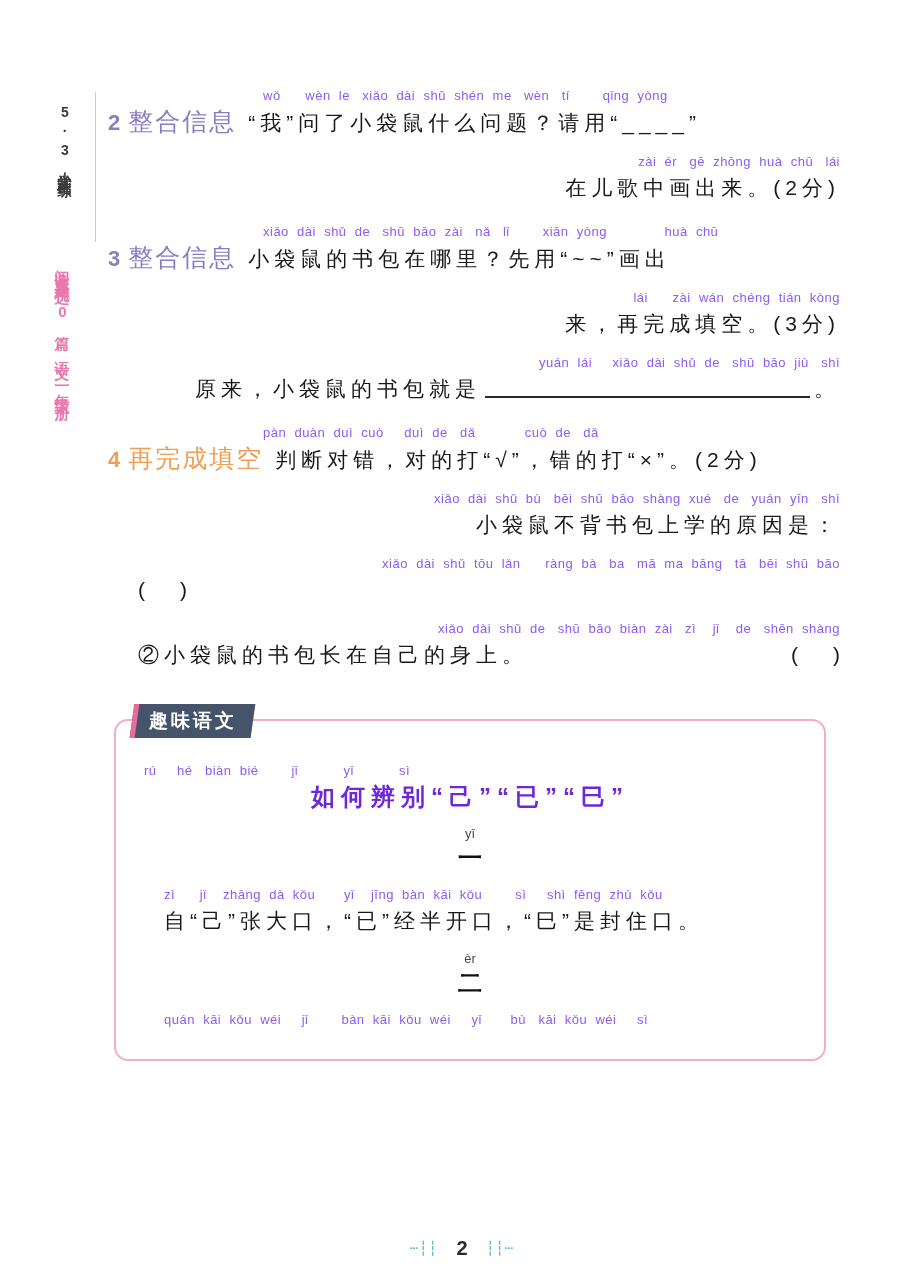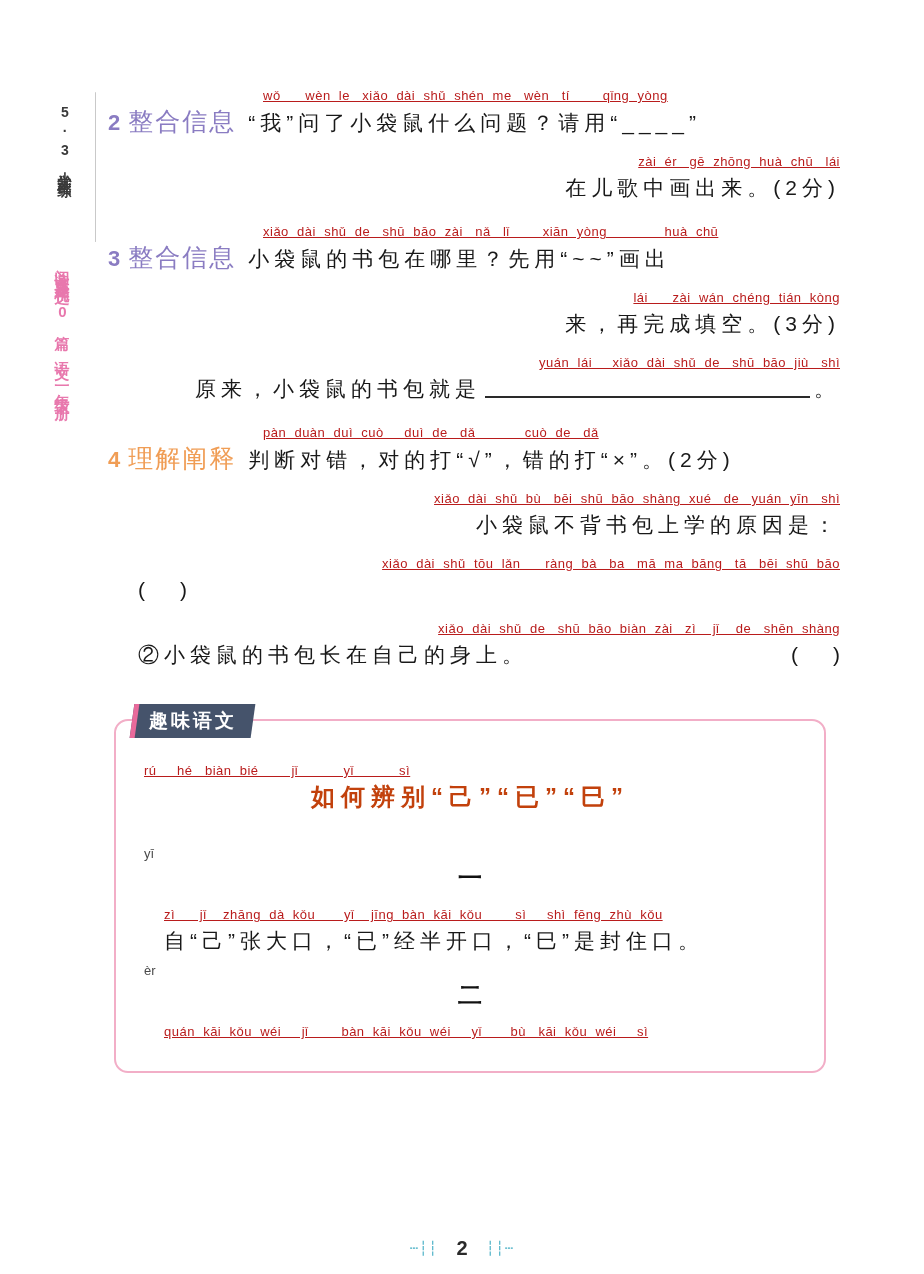--- a/index.html
+++ b/index.html
@@ -22,22 +22,22 @@
   .side-collection {
     position:absolute; left:52px; top:258px;
     writing-mode:vertical-rl; text-orientation:upright;
     font-size:15px; color:#e878ad; letter-spacing:4px; font-weight:bold;
   }
   
   .content { position:absolute; left:108px; top:86px; width:732px; }
   .question { margin-bottom:18px; }
   .line { margin-bottom:13px; }
   .pinyin {
-    font-size:13px; color:#b91c1c; height:19px; line-height:19px;
-    white-space:pre-wrap; letter-spacing:0.5px;text-decoration:underline;
+    font-size:13px; color:#8b5cf6; height:19px; line-height:19px;
+    white-space:pre-wrap; letter-spacing:0.5px;
   }
   .ind-label { margin-left:155px; }
   .cont { margin-left:30px;text-align:right; }
   .hanzi {
     font-size:21px; color:#191919; line-height:33px; letter-spacing:5px;
   }
   .qnum { font-weight:bold; font-size:22px; margin-right:8px; letter-spacing:0; }
   .qlabel { font-weight:normal; font-size:25px; margin-right:12px; letter-spacing:2px; }
   .purple { color:#8a7cc2; }
   .orange { color:#f09d55; }
@@ -57,29 +57,29 @@
     position:absolute; top:-17px; left:16px;
     background:#45536b; color:#fff; font-size:19px; font-weight:bold;
     padding:4px 16px 4px 12px; letter-spacing:3px;
     border-left:5px solid #e96a9b;
     transform:skewX(-8deg);
   }
   .fun-badge span { display:inline-block; transform:skewX(8deg); }
   .fun-title-pinyin { text-align:left; }
   .fun-title {
     text-align:center; font-size:24px; font-weight:bold;
-    letter-spacing:6px; color:#c2410c; line-height:34px; margin-bottom:30px;
+    letter-spacing:6px; color:#6d28d9; line-height:34px; margin-bottom:10px;
   }
-  .fun-sec-pinyin { text-align:left; height:19px; line-height:19px;
+  .fun-sec-pinyin { text-align:center; height:19px; line-height:19px;
     font-size:13px; color:#4a4a4a; white-space:pre-wrap; }
   .fun-sec-char {
     text-align:center; font-size:24px; font-weight:bold; color:#111;
     line-height:30px; margin-bottom:12px;
   }
-  .fun-line { margin-left:20px; margin-bottom:4px; }
+  .fun-line { margin-left:20px; margin-bottom:12px; }
   
   .footer {
     position:absolute; left:0; right:0; bottom:14px; text-align:center;
   }
   .deco { color:#45aec4; font-size:14px; letter-spacing:1px; vertical-align:2px; }
   .pageno { font-size:20px; font-weight:bold; color:#2a2a2a; margin:0 14px; }
 </style>
 </head>
 <body>
 
@@ -120,21 +120,21 @@
         <div class="hanzi">
           <span>原来，小袋鼠的书包就是</span><span class="fill-blank"></span><span>。</span>
         </div>
       </div>
     </div>
 
     <div class="question">
       <div class="line">
         <div class="pinyin ind-label">pàn  duàn  duì  cuò     duì  de   dǎ            cuò  de   dǎ</div>
         <div class="hanzi">
-          <span class="qnum orange">4</span><span class="qlabel orange">理解阐释</span><span>判断对错，对的打“√”，错的打“×”。(2分)</span>
+          <span class="qnum orange">4</span><span class="qlabel orange">再完成填空</span><span>判断对错，对的打“√”，错的打“×”。(2分)</span>
         </div>
       </div>
       <div class="line cont">
         <div class="pinyin">xiǎo  dài  shǔ  bù   bēi  shū  bāo  shàng  xué   de   yuán  yīn   shì</div>
         <div class="hanzi"><span>小袋鼠不背书包上学的原因是：</span></div>
       </div>
       <div class="line cont flexline">
         <div class="pinyin">xiǎo  dài  shǔ  tōu  lǎn      ràng  bà   ba   mā  ma  bāng   tā   bēi  shū  bāo</div>
         <div class="hanzi">
           <span class="bracket">(      )</span>

